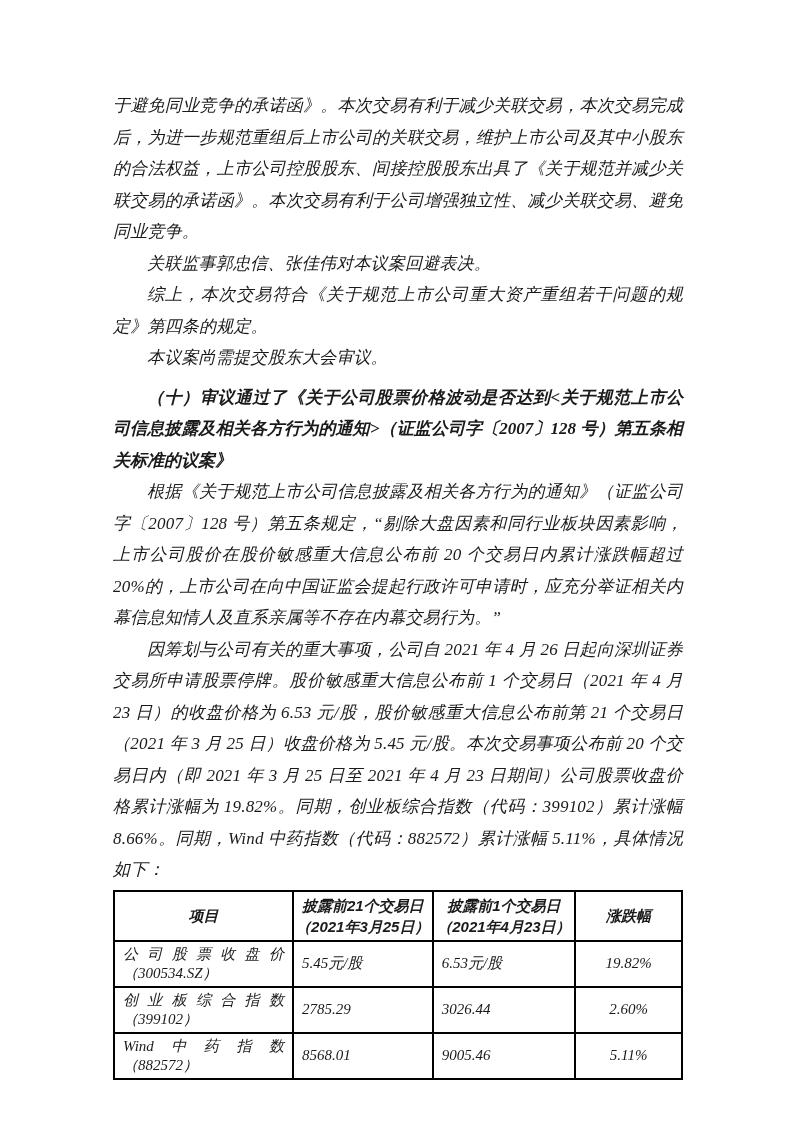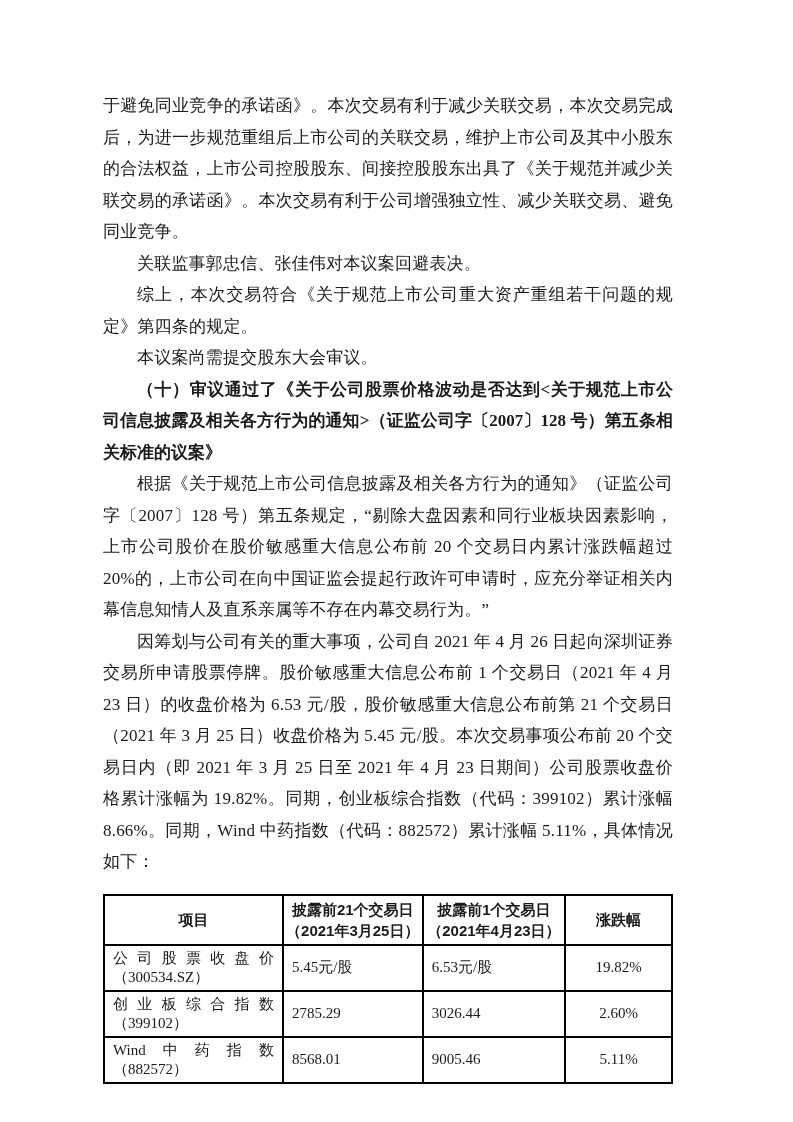--- a/index.html
+++ b/index.html
@@ -5,43 +5,45 @@
   html, body { margin: 0; padding: 0; background: #ffffff; }
   .page {
     position: relative;
     width: 793px;
     height: 1122px;
     background: #ffffff;
     overflow: hidden;
   }
   .content {
     position: absolute;
-    left: 103px;
+    left: 113px;
     top: 90px;
     width: 570px;
     color: #1a1a1a;
     font-family: "Liberation Serif", "DejaVu Serif", serif;
+    font-style: italic;
   }
   p.para {
     margin: 0;
     font-size: 17px;
     line-height: 31.5px;
     text-align: justify;
     letter-spacing: 0.2px;
   }
   p.indent { text-indent: 2em; }
   p.heading {
     font-weight: bold;
     letter-spacing: 0;
+    margin-top: 8px;
   }
   table.price-table {
     width: 100%;
     border-collapse: collapse;
     table-layout: fixed;
-    margin-top: 16px;
+    margin-top: 4px;
     font-size: 15px;
     color: #1a1a1a;
   }
   table.price-table col.c0 { width: 31.5%; }
   table.price-table col.c1 { width: 24.6%; }
   table.price-table col.c2 { width: 25.1%; }
   table.price-table col.c3 { width: 18.8%; }
   table.price-table th, table.price-table td {
     border: 2px solid #000000;
     vertical-align: middle;

